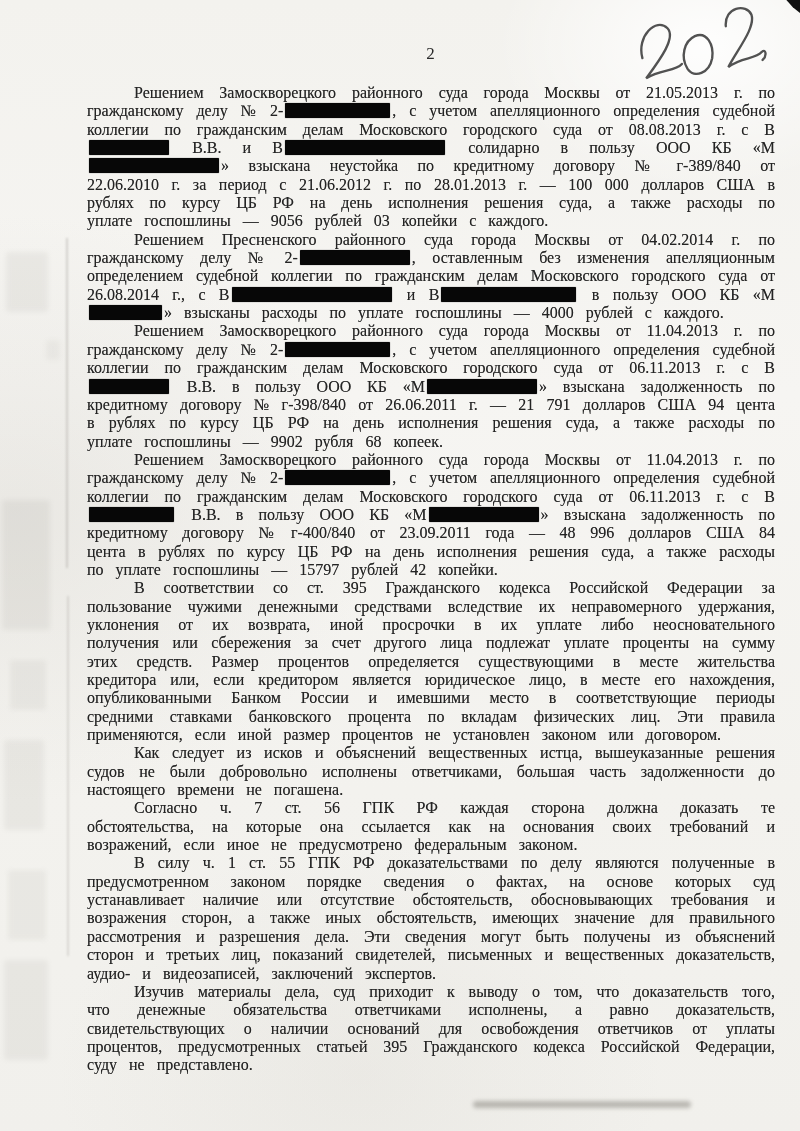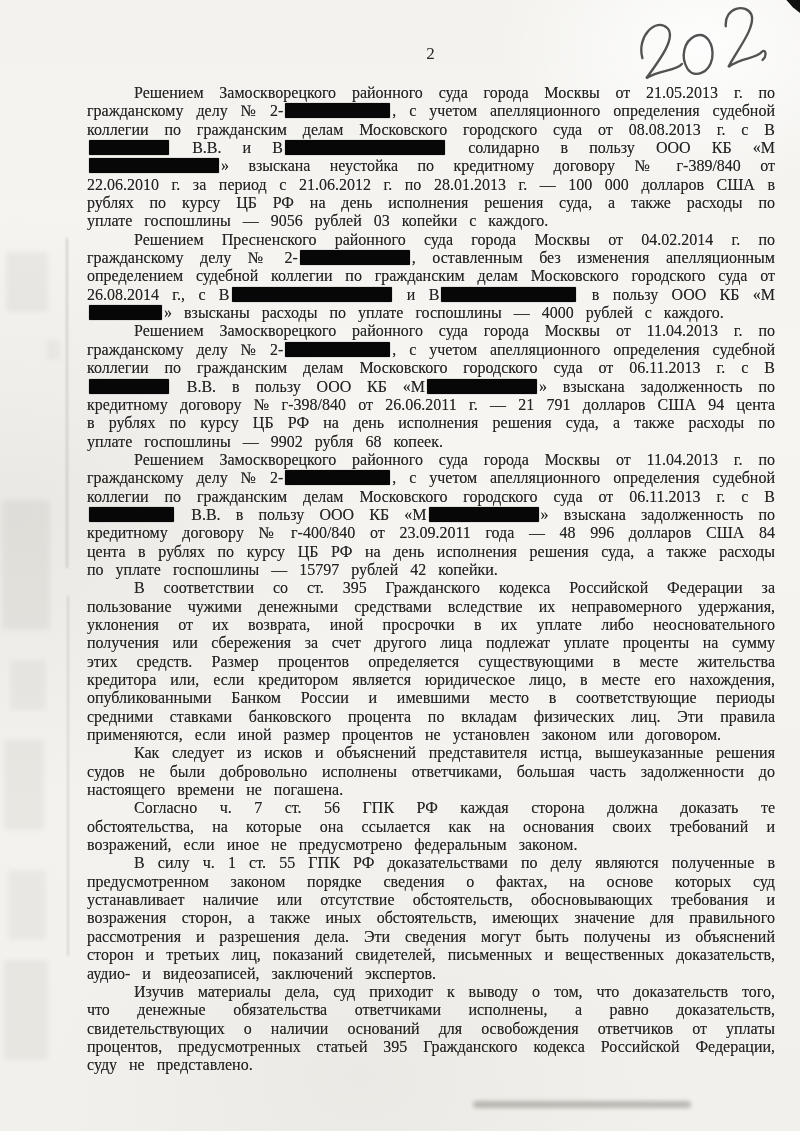--- a/index.html
+++ b/index.html
@@ -67,21 +67,21 @@
   </div>
 
   <div class="page-number">2</div>
 
   <div class="content">
       <p>Решением Замоскворецкого районного суда города Москвы от 21.05.2013 г. по гражданскому делу № 2-<span class="redact" style="width: 105px;"></span>, с учетом апелляционного определения судебной коллегии по гражданским делам Московского городского суда от 08.08.2013 г. с В<span class="redact" style="width: 80px;"></span> В.В. и В<span class="redact" style="width: 160px;"></span> солидарно в пользу ООО КБ «М<span class="redact" style="width: 130px;"></span>» взыскана неустойка по кредитному договору № г-389/840 от 22.06.2010 г. за период с 21.06.2012 г. по 28.01.2013 г. — 100 000 долларов США в рублях по курсу ЦБ РФ на день исполнения решения суда, а также расходы по уплате госпошлины — 9056 рублей 03 копейки с каждого.</p>
       <p>Решением Пресненского районного суда города Москвы от 04.02.2014 г. по гражданскому делу № 2-<span class="redact" style="width: 110px;"></span>, оставленным без изменения апелляционным определением судебной коллегии по гражданским делам Московского городского суда от 26.08.2014 г., с В<span class="redact" style="width: 160px;"></span> и В<span class="redact" style="width: 135px;"></span> в пользу ООО КБ «М<span class="redact" style="width: 73px;"></span>» взысканы расходы по уплате госпошлины — 4000 рублей с каждого.</p>
       <p>Решением Замоскворецкого районного суда города Москвы от 11.04.2013 г. по гражданскому делу № 2-<span class="redact" style="width: 105px;"></span>, с учетом апелляционного определения судебной коллегии по гражданским делам Московского городского суда от 06.11.2013 г. с В<span class="redact" style="width: 80px;"></span> В.В. в пользу ООО КБ «М<span class="redact" style="width: 110px;"></span>» взыскана задолженность по кредитному договору № г-398/840 от 26.06.2011 г. — 21 791 долларов США 94 цента в рублях по курсу ЦБ РФ на день исполнения решения суда, а также расходы по уплате госпошлины — 9902 рубля 68 копеек.</p>
       <p>Решением Замоскворецкого районного суда города Москвы от 11.04.2013 г. по гражданскому делу № 2-<span class="redact" style="width: 105px;"></span>, с учетом апелляционного определения судебной коллегии по гражданским делам Московского городского суда от 06.11.2013 г. с В<span class="redact" style="width: 85px;"></span> В.В. в пользу ООО КБ «М<span class="redact" style="width: 110px;"></span>» взыскана задолженность по кредитному договору № г-400/840 от 23.09.2011 года — 48 996 долларов США 84 цента в рублях по курсу ЦБ РФ на день исполнения решения суда, а также расходы по уплате госпошлины — 15797 рублей 42 копейки.</p>
       <p>В соответствии со ст. 395 Гражданского кодекса Российской Федерации за пользование чужими денежными средствами вследствие их неправомерного удержания, уклонения от их возврата, иной просрочки в их уплате либо неосновательного получения или сбережения за счет другого лица подлежат уплате проценты на сумму этих средств. Размер процентов определяется существующими в месте жительства кредитора или, если кредитором является юридическое лицо, в месте его нахождения, опубликованными Банком России и имевшими место в соответствующие периоды средними ставками банковского процента по вкладам физических лиц. Эти правила применяются, если иной размер процентов не установлен законом или договором.</p>
-      <p>Как следует из исков и объяснений представителя истца, вышеуказанные решения судов не были добровольно исполнены ответчиками, большая часть задолженности до настоящего времени не погашена.</p>
+      <p>Как следует из исков и объяснений вещественных истца, вышеуказанные решения судов не были добровольно исполнены ответчиками, большая часть задолженности до настоящего времени не погашена.</p>
       <p>Согласно ч. 7 ст. 56 ГПК РФ каждая сторона должна доказать те обстоятельства, на которые она ссылается как на основания своих требований и возражений, если иное не предусмотрено федеральным законом.</p>
       <p>В силу ч. 1 ст. 55 ГПК РФ доказательствами по делу являются полученные в предусмотренном законом порядке сведения о фактах, на основе которых суд устанавливает наличие или отсутствие обстоятельств, обосновывающих требования и возражения сторон, а также иных обстоятельств, имеющих значение для правильного рассмотрения и разрешения дела. Эти сведения могут быть получены из объяснений сторон и третьих лиц, показаний свидетелей, письменных и вещественных доказательств, аудио- и видеозаписей, заключений экспертов.</p>
       <p>Изучив материалы дела, суд приходит к выводу о том, что доказательств того, что денежные обязательства ответчиками исполнены, а равно доказательств, свидетельствующих о наличии оснований для освобождения ответчиков от уплаты процентов, предусмотренных статьей 395 Гражданского кодекса Российской Федерации, суду не представлено.</p>
     </div>
 
   <div class="crease c1"></div>
   <div class="crease c2"></div>
 
   <div class="smudge" style="left:6px;top:252px;width:42px;height:60px;opacity:.10;"></div>
   <div class="smudge" style="left:2px;top:500px;width:48px;height:130px;opacity:.11;"></div>

